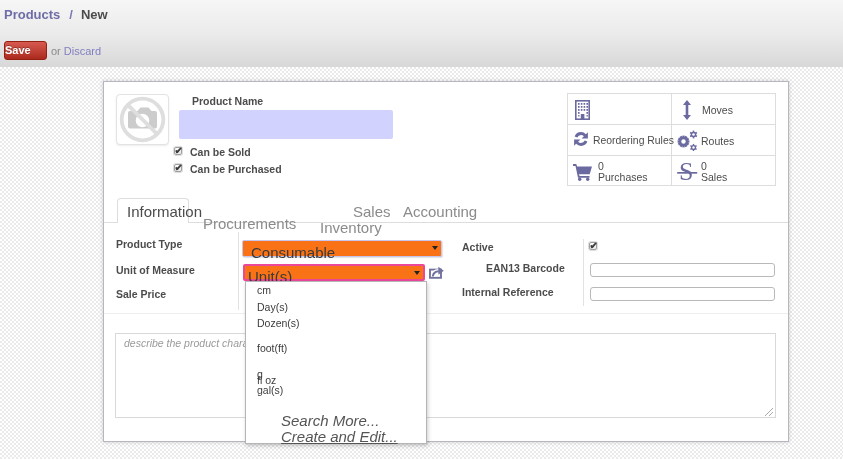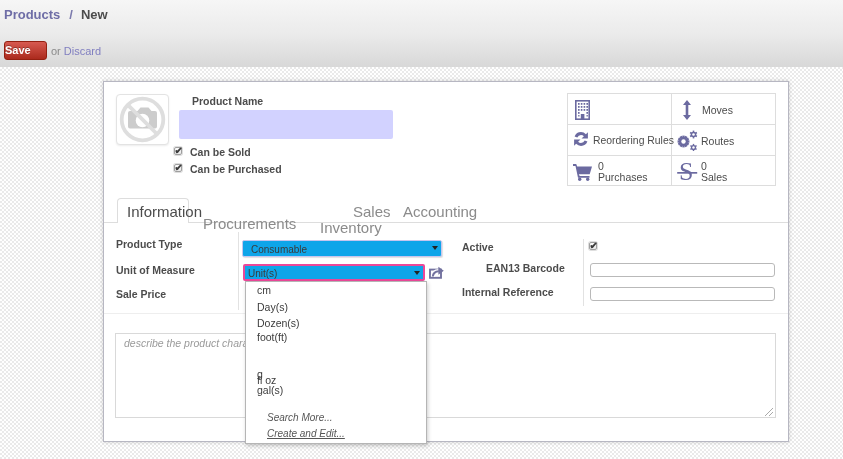--- a/index.html
+++ b/index.html
@@ -45,36 +45,36 @@
 .gtext { position:absolute; font-size:10.5px; color:#4c4c4c; white-space:nowrap; }
 
 #tabline { left:104px; top:222px; width:684px; height:1px; background:#ddd; }
 #activetab { left:117px; top:198px; width:72px; height:25px; background:#fff;
   border:1px solid #ddd; border-bottom:none; border-radius:4px 4px 0 0; }
 .tabtext { position:absolute; font-size:15px; color:#8b8b8b; white-space:nowrap; }
 
 .vsep { position:absolute; width:1px; background:#e2e2e2; }
 #hsep { left:104px; top:313px; width:684px; height:1px; background:#eeeeee; }
 
-.sel { position:absolute; background:#0ea5e9; border-radius:2px; font-size:10px; color:#3a3a3a; }
+.sel { position:absolute; background:#f97316; border-radius:2px; font-size:15px; color:#3a3a3a; }
 .sel .arrow { position:absolute; right:3px; top:5px; width:0; height:0;
   border-left:3.5px solid transparent; border-right:3.5px solid transparent; border-top:4.5px solid #222; }
 #sel1 { left:242px; top:240px; width:200px; height:17px; border:1px solid #c6c6ef; box-shadow:1px 1px 1px rgba(0,0,0,.12); }
 #sel2 { left:243px; top:264px; width:182px; height:17px; border:2px solid #ec4899; }
 .sel .txt { position:absolute; left:8px; top:2.5px; }
 
 .inp { position:absolute; background:#fff; border:1px solid #b9b9b9; border-radius:3px; }
 #inp1 { left:590px; top:263px; width:185px; height:14px; }
 #inp2 { left:590px; top:287px; width:185px; height:14px; }
 #cb3 { left:589px; top:242px; }
 
 #dropdown { left:245px; top:281px; width:182px; height:163px; background:#fff;
   border:1px solid #b5b5b5; box-shadow:1px 2px 4px rgba(0,0,0,.2); }
 .ditem { position:absolute; left:257px; font-size:10.5px; color:#3c3c3c; white-space:nowrap; }
-.dit { position:absolute; left:267px; font-size:10px; font-style:italic; color:#555; white-space:nowrap; }
+.dit { position:absolute; left:281px; font-size:15px; font-style:italic; color:#555; white-space:nowrap; }
 
 #ta { left:115px; top:332.5px; width:661px; height:85px; background:#fff; border:1px solid #d9d9d9; }
 #taph { left:124px; top:336.5px; font-size:10.5px; font-style:italic; color:#9a9a9a; position:absolute; }
 svg { position:absolute; }
 </style>
 </head>
 <body>
 <div class="abs" id="header"></div>
 <div class="abs" id="content"></div>
 <div class="abs" id="crumb">Products<span class="sep" style="margin-left:9px; margin-right:8px;">/</span><span class="cur">New</span></div>
@@ -234,17 +234,17 @@
 <div id="taph">describe the product characteristics...</div>
 <svg style="left:764px; top:407px;" width="10" height="10" viewBox="0 0 10 10">
   <path d="M9 1 L1 9 M9 5 L5 9" stroke="#aaa" stroke-width="1" fill="none"></path>
 </svg>
 
 <div class="abs" id="dropdown"></div>
 <div class="ditem" style="top:284px;">cm</div>
 <div class="ditem" style="top:300.7px;">Day(s)</div>
 <div class="ditem" style="top:317.4px;">Dozen(s)</div>
 <div class="ditem" style="top:334.1px;margin-top:40px;">fl oz</div>
-<div class="ditem" style="top:331px;">foot(ft)</div>
+<div class="ditem" style="top:342px;">foot(ft)</div>
 <div class="ditem" style="top:367.5px;">g</div>
 <div class="ditem" style="top:384.2px;">gal(s)</div>
 <div class="dit" style="top:411.7px;">Search More...</div>
 <div class="dit" style="top:428.4px;text-decoration:underline;">Create and Edit...</div>
 
 </body></html>

